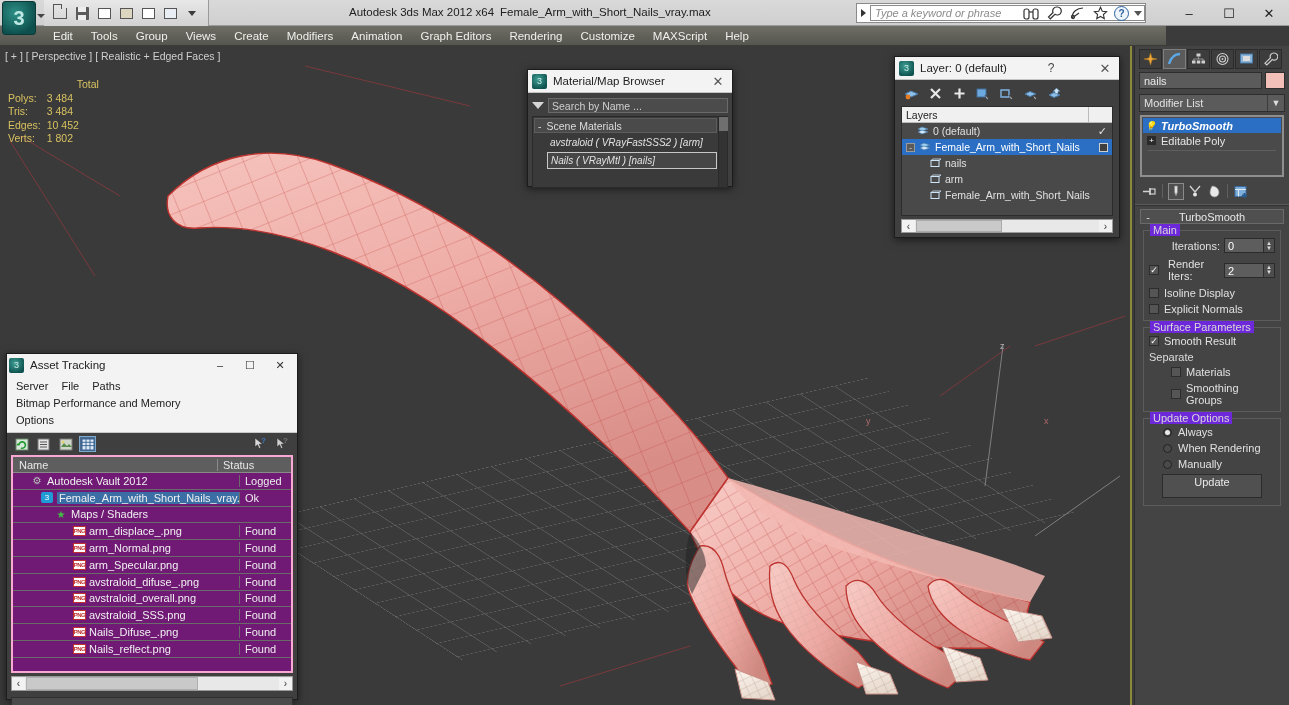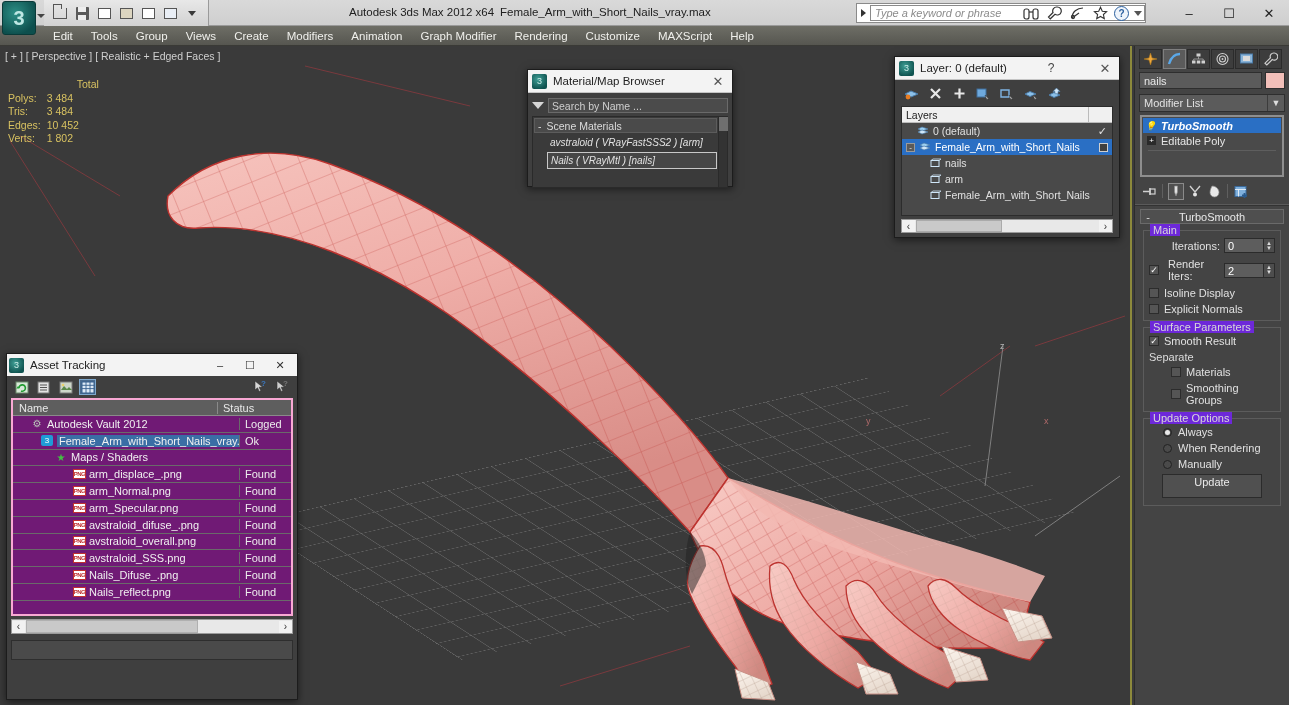--- a/index.html
+++ b/index.html
@@ -69,21 +69,21 @@
     line-height:15px; overflow:hidden; white-space:nowrap;
   }
   .tb-icons{position:absolute;left:1022px;top:2px;display:flex;align-items:center;gap:5px;height:22px;}
   .tb-ic{width:18px;height:18px;display:flex;align-items:center;justify-content:center;color:#333;font-size:13px;}
   .helpcircle{width:15px;height:15px;border:1.5px solid #2a5f9e;border-radius:50%;color:#2a5f9e;font-size:10px;font-weight:bold;display:flex;align-items:center;justify-content:center;background:#eef4fb;}
   .wincontrols{position:absolute;right:0;top:0;height:26px;display:flex;align-items:center;}
   .wc{width:40px;height:26px;display:flex;align-items:center;justify-content:center;color:#222;font-size:13px;}
 
   
   .menubar{
-    position:absolute;left:0;top:26px;width:1289px;height:20px;
+    position:absolute;left:0;top:26px;width:1166px;height:20px;
     background: linear-gradient(#6e6e66,#565650);
     border-bottom:1px solid #3a3a36;
     display:flex; align-items:center; padding-left:44px;
   }
   .menuitem{
     padding:2px 9px; font-size:11.5px; color:#f0f0ec; cursor:default;
     white-space:nowrap;
   }
 
   
@@ -304,21 +304,21 @@
 </div>
 
 <div class="menubar">
   <div class="menuitem">Edit</div>
   <div class="menuitem">Tools</div>
   <div class="menuitem">Group</div>
   <div class="menuitem">Views</div>
   <div class="menuitem">Create</div>
   <div class="menuitem">Modifiers</div>
   <div class="menuitem">Animation</div>
-  <div class="menuitem">Graph Modifier</div>
+  <div class="menuitem">Graph Editors</div>
   <div class="menuitem">Rendering</div>
   <div class="menuitem">Customize</div>
   <div class="menuitem">MAXScript</div>
   <div class="menuitem">Help</div>
 </div>
 
 <div class="viewport">
   <div class="grid"></div>
 
   <svg class="vp-canvas" viewBox="0 0 1132 659" preserveAspectRatio="none">
@@ -585,20 +585,28 @@
 
 <div class="dlg" id="assetdlg">
   <div class="at-title">
     <span class="dlg-ico">3</span>
     <span>Asset Tracking</span>
     <span style="margin-left:auto;"></span>
     <span class="at-wc">–</span>
     <span class="at-wc">☐</span>
     <span class="at-wc close">✕</span>
   </div>
+  <div class="at-menu">
+    <span>Server</span>
+    <span>File</span>
+    <span>Paths</span>
+    <span>Bitmap Performance and Memory</span>
+    <br>
+    <span>Options</span>
+  </div>
   <div class="at-toolbar">
     <span class="at-tb">
       <svg width="14" height="13" viewBox="0 0 14 13">
             <rect x="1" y="1" width="12" height="11" fill="#d8e8d8" stroke="#6a8a6a"></rect>
             <path d="M4 7 a3.2 3.2 0 1 1 2 3" fill="none" stroke="#1f9b2f" stroke-width="1.6"></path>
             <path d="M3 5 l1.6 2.4 l-3.2 0z" fill="#1f9b2f"></path>
           </svg>
     </span>
     <span class="at-tb">
       <svg width="13" height="13" viewBox="0 0 13 13">

